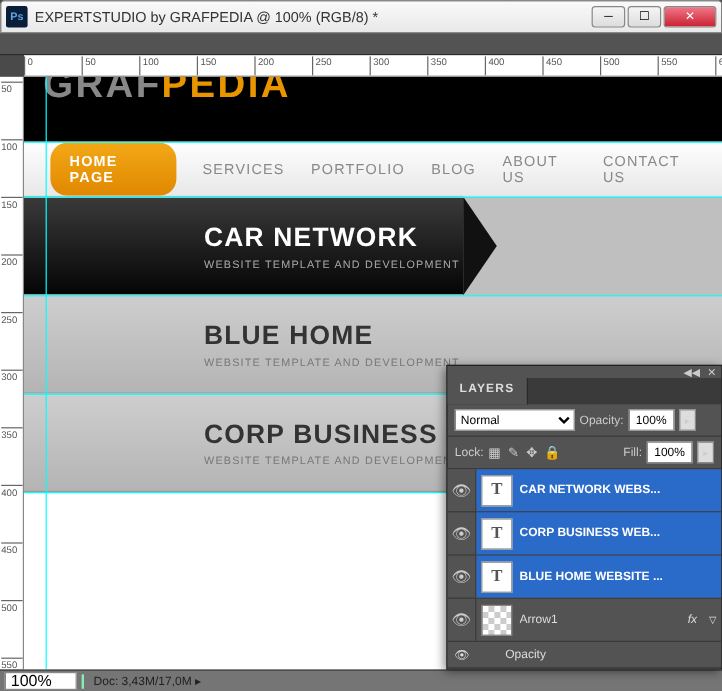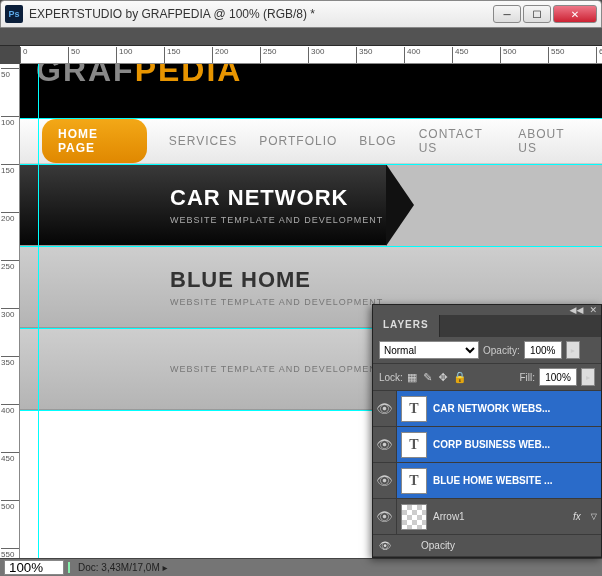--- a/index.html
+++ b/index.html
@@ -119,40 +119,41 @@
       <div class="guide-h" style="top:264px"></div>
       <div class="guide-h" style="top:346px"></div>
       <div class="hdr">
         <div class="logo"><span class="g">GRAF</span><span class="p">PEDIA</span></div>
       </div>
       <div class="navbar">
         <div class="navhome">HOME PAGE</div>
         <div class="navlink">SERVICES</div>
         <div class="navlink">PORTFOLIO</div>
         <div class="navlink">BLOG</div>
+        <div class="navlink">ABOUT US</div>
         <div class="navlink">CONTACT US</div>
-        <div class="navlink">ABOUT US</div>
       </div>
       <div class="slider">
         <div class="slide-wrap">
             <div class="slide active">
               <div class="slide-txt">
                 <h2>CAR NETWORK</h2>
                 <p>WEBSITE TEMPLATE AND DEVELOPMENT</p>
               </div>
             </div>
           </div>
         <div class="slide">
             <div class="slide-txt">
               <h2>BLUE HOME</h2>
               <p>WEBSITE TEMPLATE AND DEVELOPMENT</p>
             </div>
           </div>
         <div class="slide">
             <div class="slide-txt">
+              <h2>CORP BUSINESS</h2>
               <p>WEBSITE TEMPLATE AND DEVELOPMENT</p>
             </div>
           </div>
       </div>
       <div class="whitearea"></div>
     </div>
   </div>
 </div>
 
 <div class="layers-panel">

